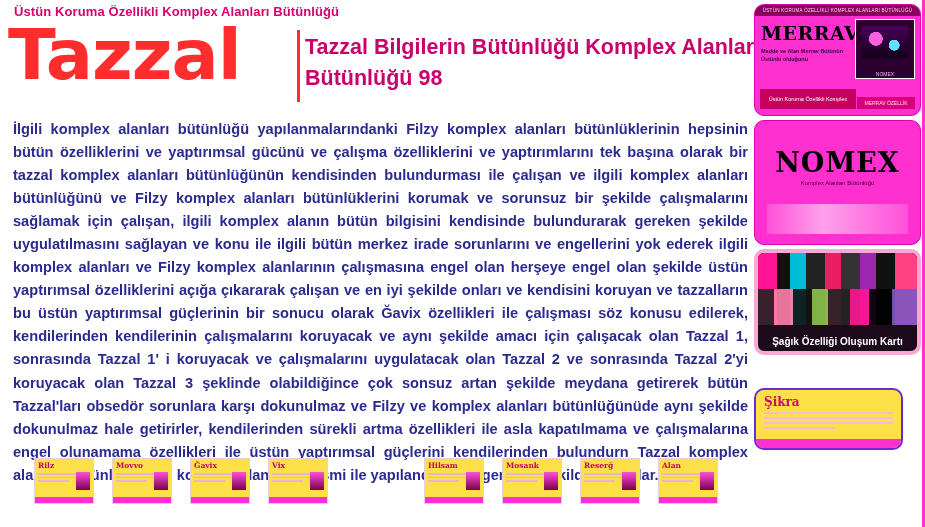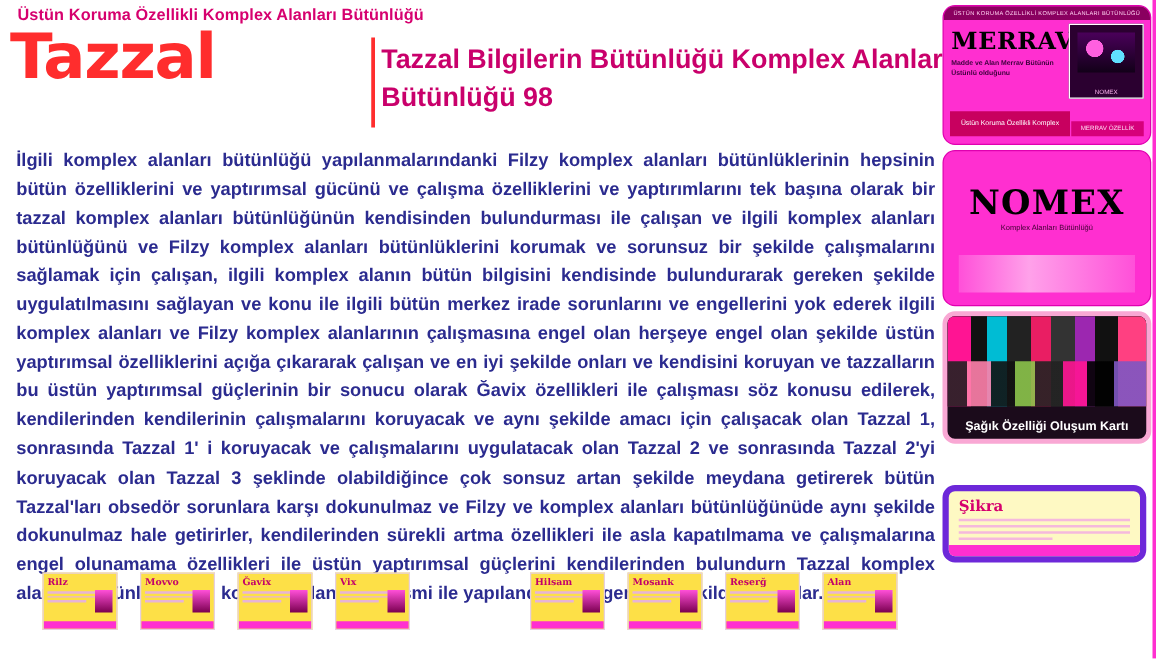--- a/index.html
+++ b/index.html
@@ -25,21 +25,21 @@
     font-size: 13px;
     font-weight: bold;
     color: #d6006e;
     letter-spacing: 0.1px;
   }
   
   .big-title {
     position: absolute;
     left: 8px;
     top: 22px;
-    font-size: 50px;
+    font-size: 70px;
     font-weight: bold;
     color: #ff2d2d;
     line-height: 0.95;
     letter-spacing: -1px;
     font-family: "DejaVu Sans", sans-serif;
   }
   .title-divider {
     position: absolute;
     left: 297px;
     top: 30px;
@@ -161,23 +161,23 @@
     background:
       linear-gradient(90deg,#222 0 10%, #ff80ab 10% 22%, #111 22% 34%, #8bc34a 34% 44%, #222 44% 58%, #ff1493 58% 70%, #000 70% 84%, #7e57c2 84% 100%);
     opacity: .9;
   }
   .c3-caption {
     position: absolute; left: 0; right: 0; bottom: 4px;
     text-align: center; color: #ffffff; font-size: 10px; font-weight: bold;
   }
 
   .card-4 {
-    left: 754px; top: 388px; width: 163px; height: 62px;
-    background: #fef9c3;
-    border: 5px solid #6d28d9;
+    left: 754px; top: 388px; width: 149px; height: 62px;
+    background: #fde047;
+    border: 2px solid #6d28d9;
   }
   .c4-brand {
     position: absolute; left: 8px; top: 5px;
     font-size: 12px; font-weight: bold; color: #d6006e;
     font-family: "DejaVu Serif", serif;
   }
   .c4-lines {
     position: absolute; left: 8px; top: 22px; right: 8px;
   }
   .c4-lines div {

